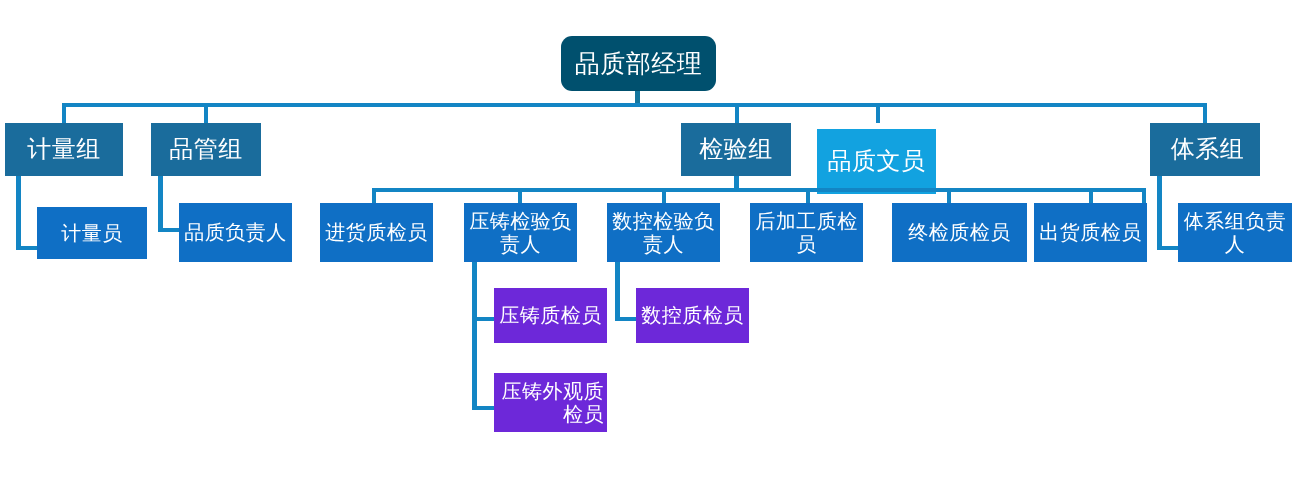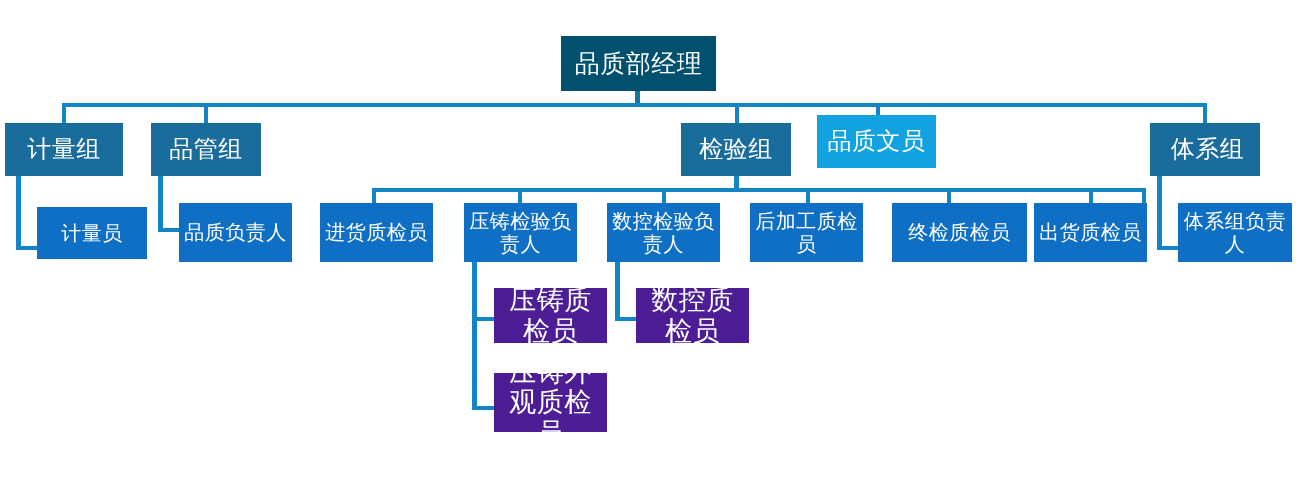--- a/index.html
+++ b/index.html
@@ -20,24 +20,24 @@
     display: flex;
     align-items: center;
     justify-content: center;
     text-align: center;
     color: #ffffff;
     box-sizing: border-box;
     line-height: 1.12;
     padding: 2px 3px;
     letter-spacing: 0.5px;
   }
-  .lvl0 { background: #00506e; font-size: 25px; }
+  .lvl0 { background: #00506e; font-size: 25px; border-radius: 11px; }
   .lvl1 { background: #1a6c9c; font-size: 24px; }
   .lvl2 { background: #0f6fc5; font-size: 20px; }
-  .lvl3 { background: #4c1d95; font-size: 27px; }
+  .lvl3 { background: #6d28d9; font-size: 20px; text-align: right; }
   .lvl1.accent { background: #12a2e0; }
 
   .conn {
     position: absolute;
     background: #1385c4;
   }
   .conn.dark { background: #14769e; }
 </style>
 </head>
 <body>
@@ -63,21 +63,21 @@
   </div>
 
   <div class="node lvl1" style="left:681px; top:123px; width:110px; height:53px;">
     <span>检验组</span>
   </div>
 
   <div class="node lvl1" style="left:151px; top:123px; width:110px; height:53px;">
     <span>品管组</span>
   </div>
 
-  <div class="node lvl1 accent" style="left:817px; top:115px; width:119px; height:53px;">
+  <div class="node lvl1 accent" style="left:817px; top:129px; width:119px; height:65px;">
     <span>品质文员</span>
   </div>
 
   <div class="node lvl1" style="left:1150px; top:123px; width:110px; height:53px;padding-left:8px;">
     <span>体系组</span>
   </div>
 
   <div class="conn" style="left:16px; top:176px; width:5px; height:74px;"></div>
   <div class="conn" style="left:16px; top:246px; width:24px; height:4px;"></div>
   <div class="node lvl2" style="left:37px; top:207px; width:110px; height:52px;">

